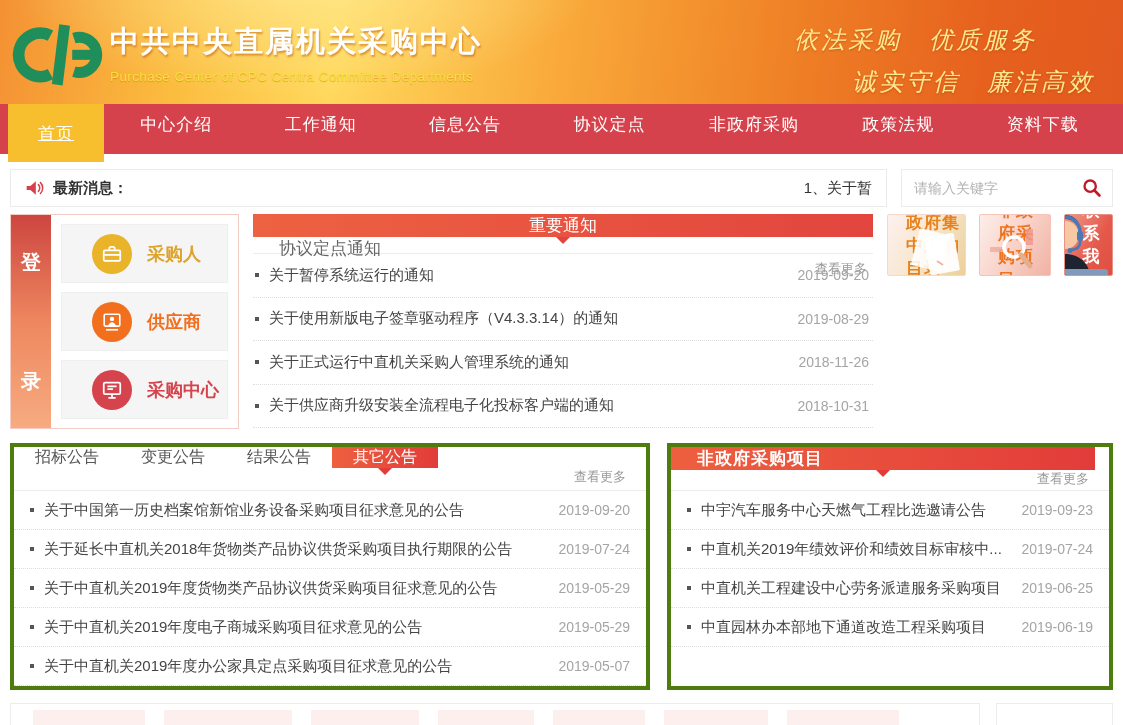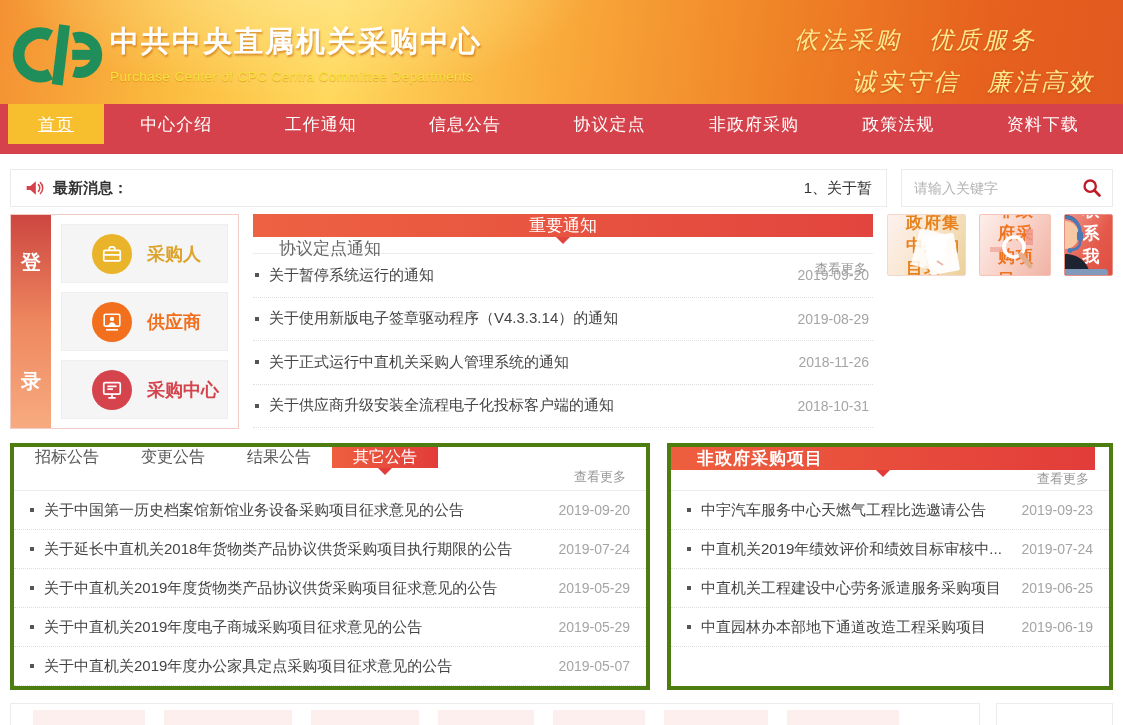--- a/index.html
+++ b/index.html
@@ -21,21 +21,21 @@
   .hd-slogans{ position:absolute; right:28px; top:24px; text-align:left;
     font-family:"DejaVu Serif","Liberation Serif",serif; font-style:italic;
     color:#ffe98f; text-shadow:0 1px 2px rgba(170,60,0,.5); }
   .hd-slogans .s1{ font-size:24px; letter-spacing:3px; }
   .hd-slogans .s2{ font-size:24px; letter-spacing:3px; margin-top:10px; padding-left:58px; }
 
   
   .nav{ height:50px; background:#d6424b; display:flex; padding:0 8px; align-items:flex-start; }
   .nav-item{ flex:1; height:40px; display:flex; align-items:center; justify-content:center;
     color:#fff; font-size:17px; cursor:pointer; letter-spacing:1px; }
-  .nav-item.active{ flex:0 0 96px; height:40px; background:#f7be2d;text-decoration:underline; }
+  .nav-item.active{ flex:0 0 96px; height:58px; background:#f7be2d;text-decoration:underline; }
 
   
   .row-ticker{ display:flex; gap:14px; margin:15px 10px 0 10px; }
   .ticker-box{ flex:1; height:38px; border:1px solid #ebebeb; display:flex; align-items:center;
     padding:0 14px; }
   .ticker-label{ font-size:15px; font-weight:bold; color:#333; margin-left:8px; }
   .ticker-text{ margin-left:auto; font-size:15px; color:#333; }
   .search-box{ width:212px; height:38px; border:1px solid #ebebeb; display:flex; align-items:center; }
   .search-box input{ flex:1; border:0; outline:0; font-size:14px; padding:0 0 0 12px; color:#333;
     font-family:inherit; min-width:0; }

